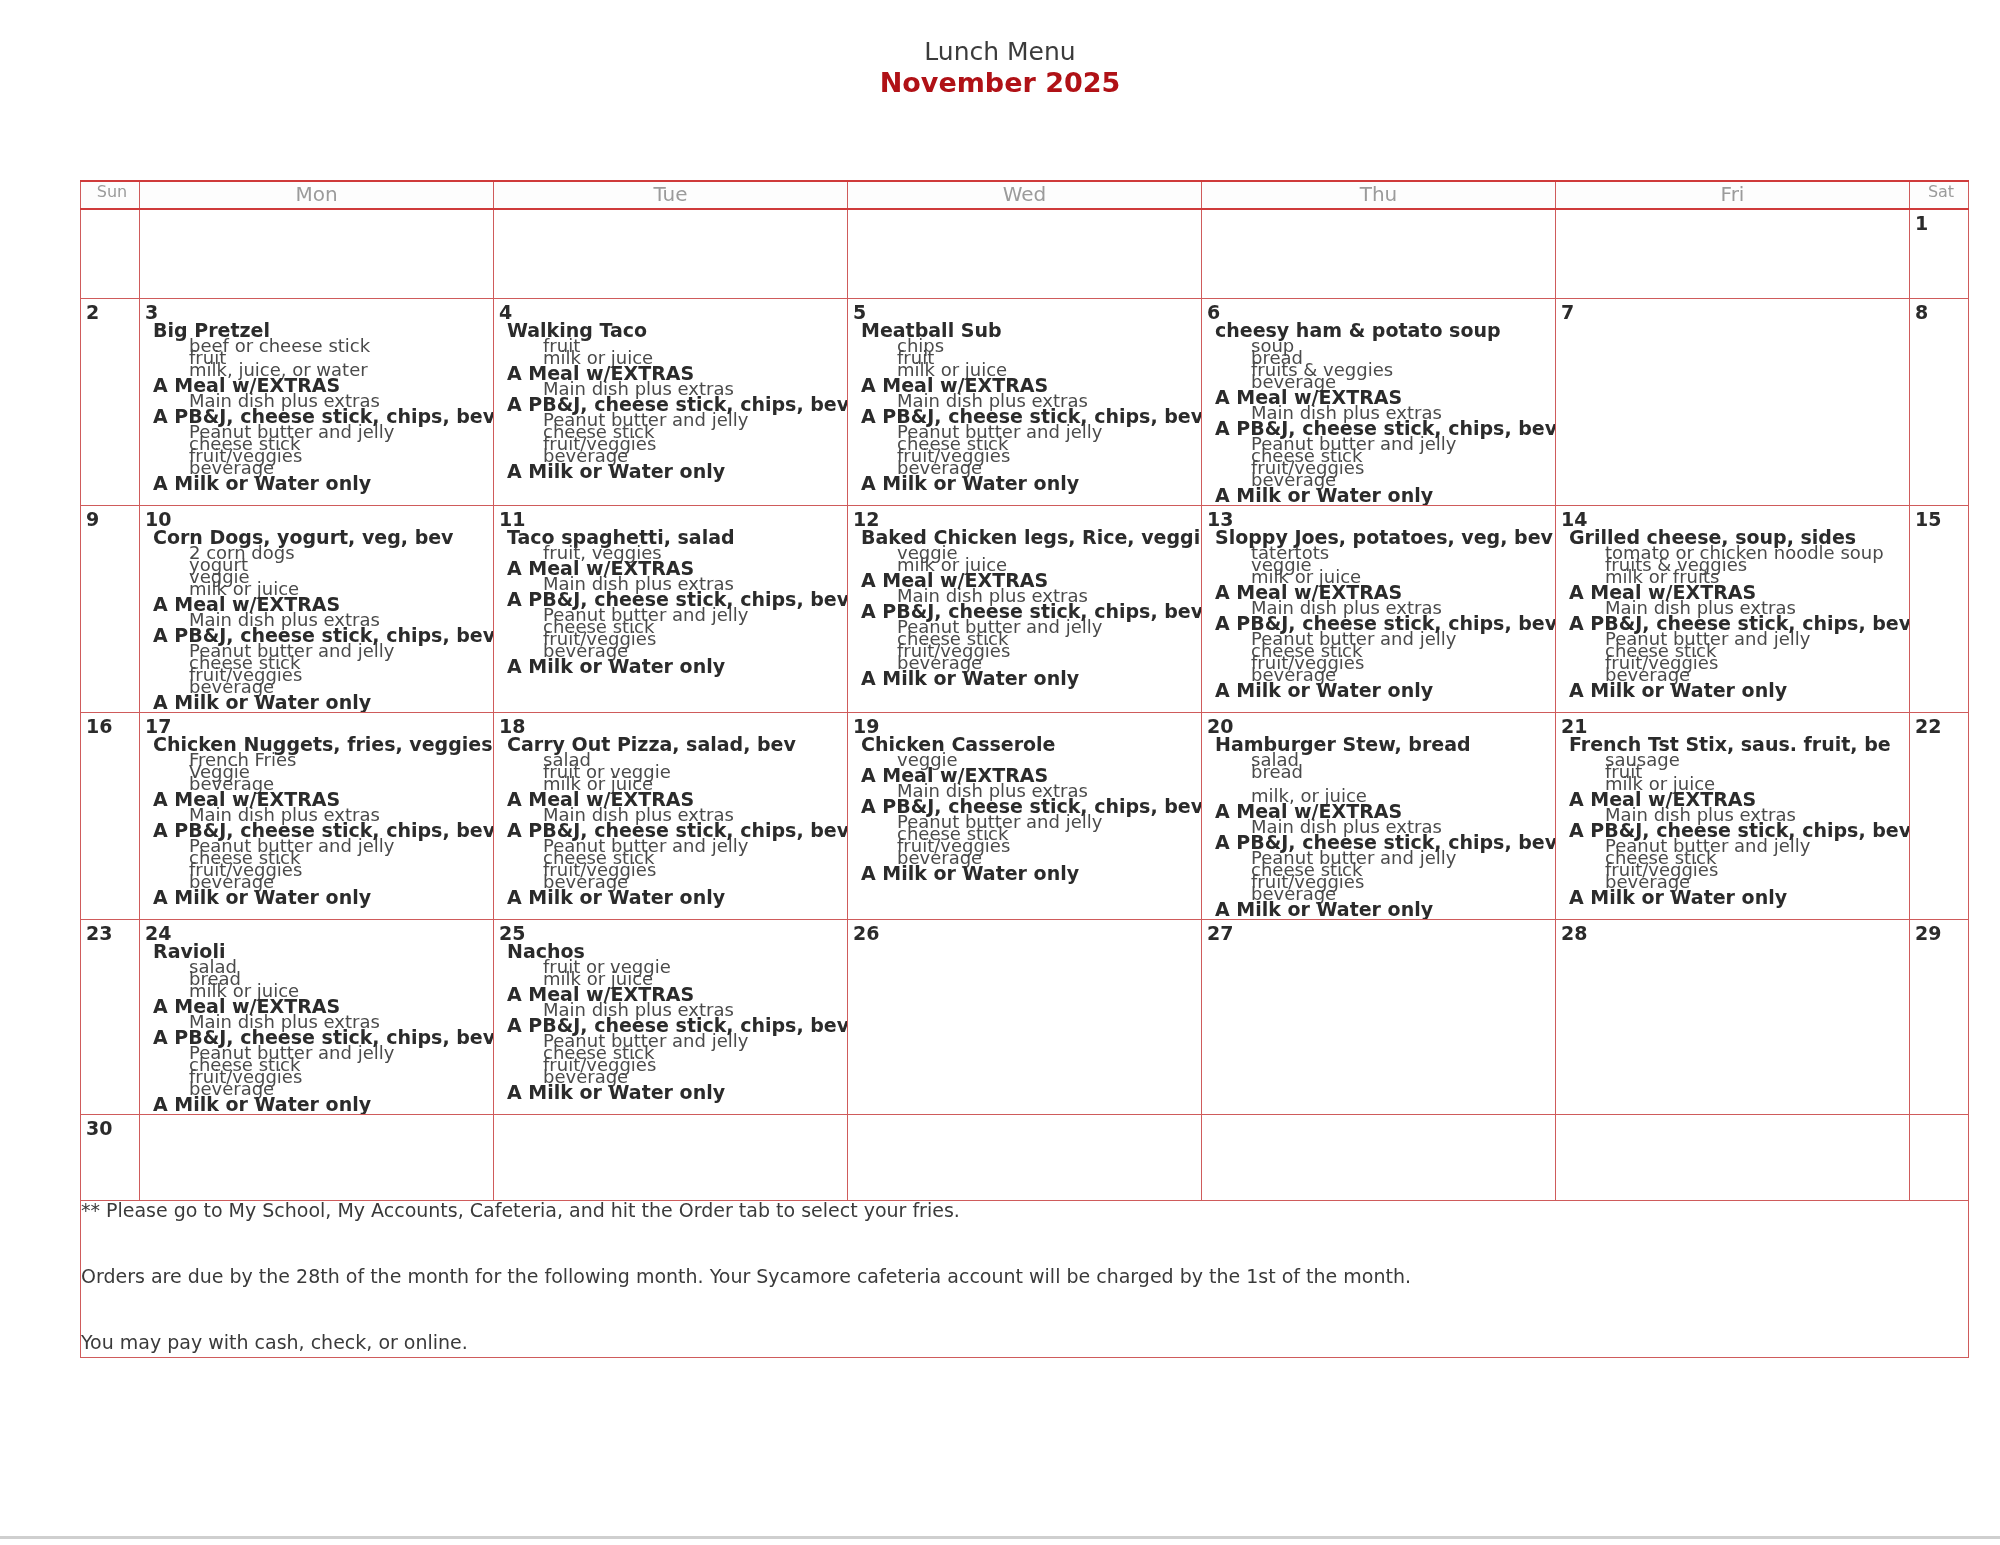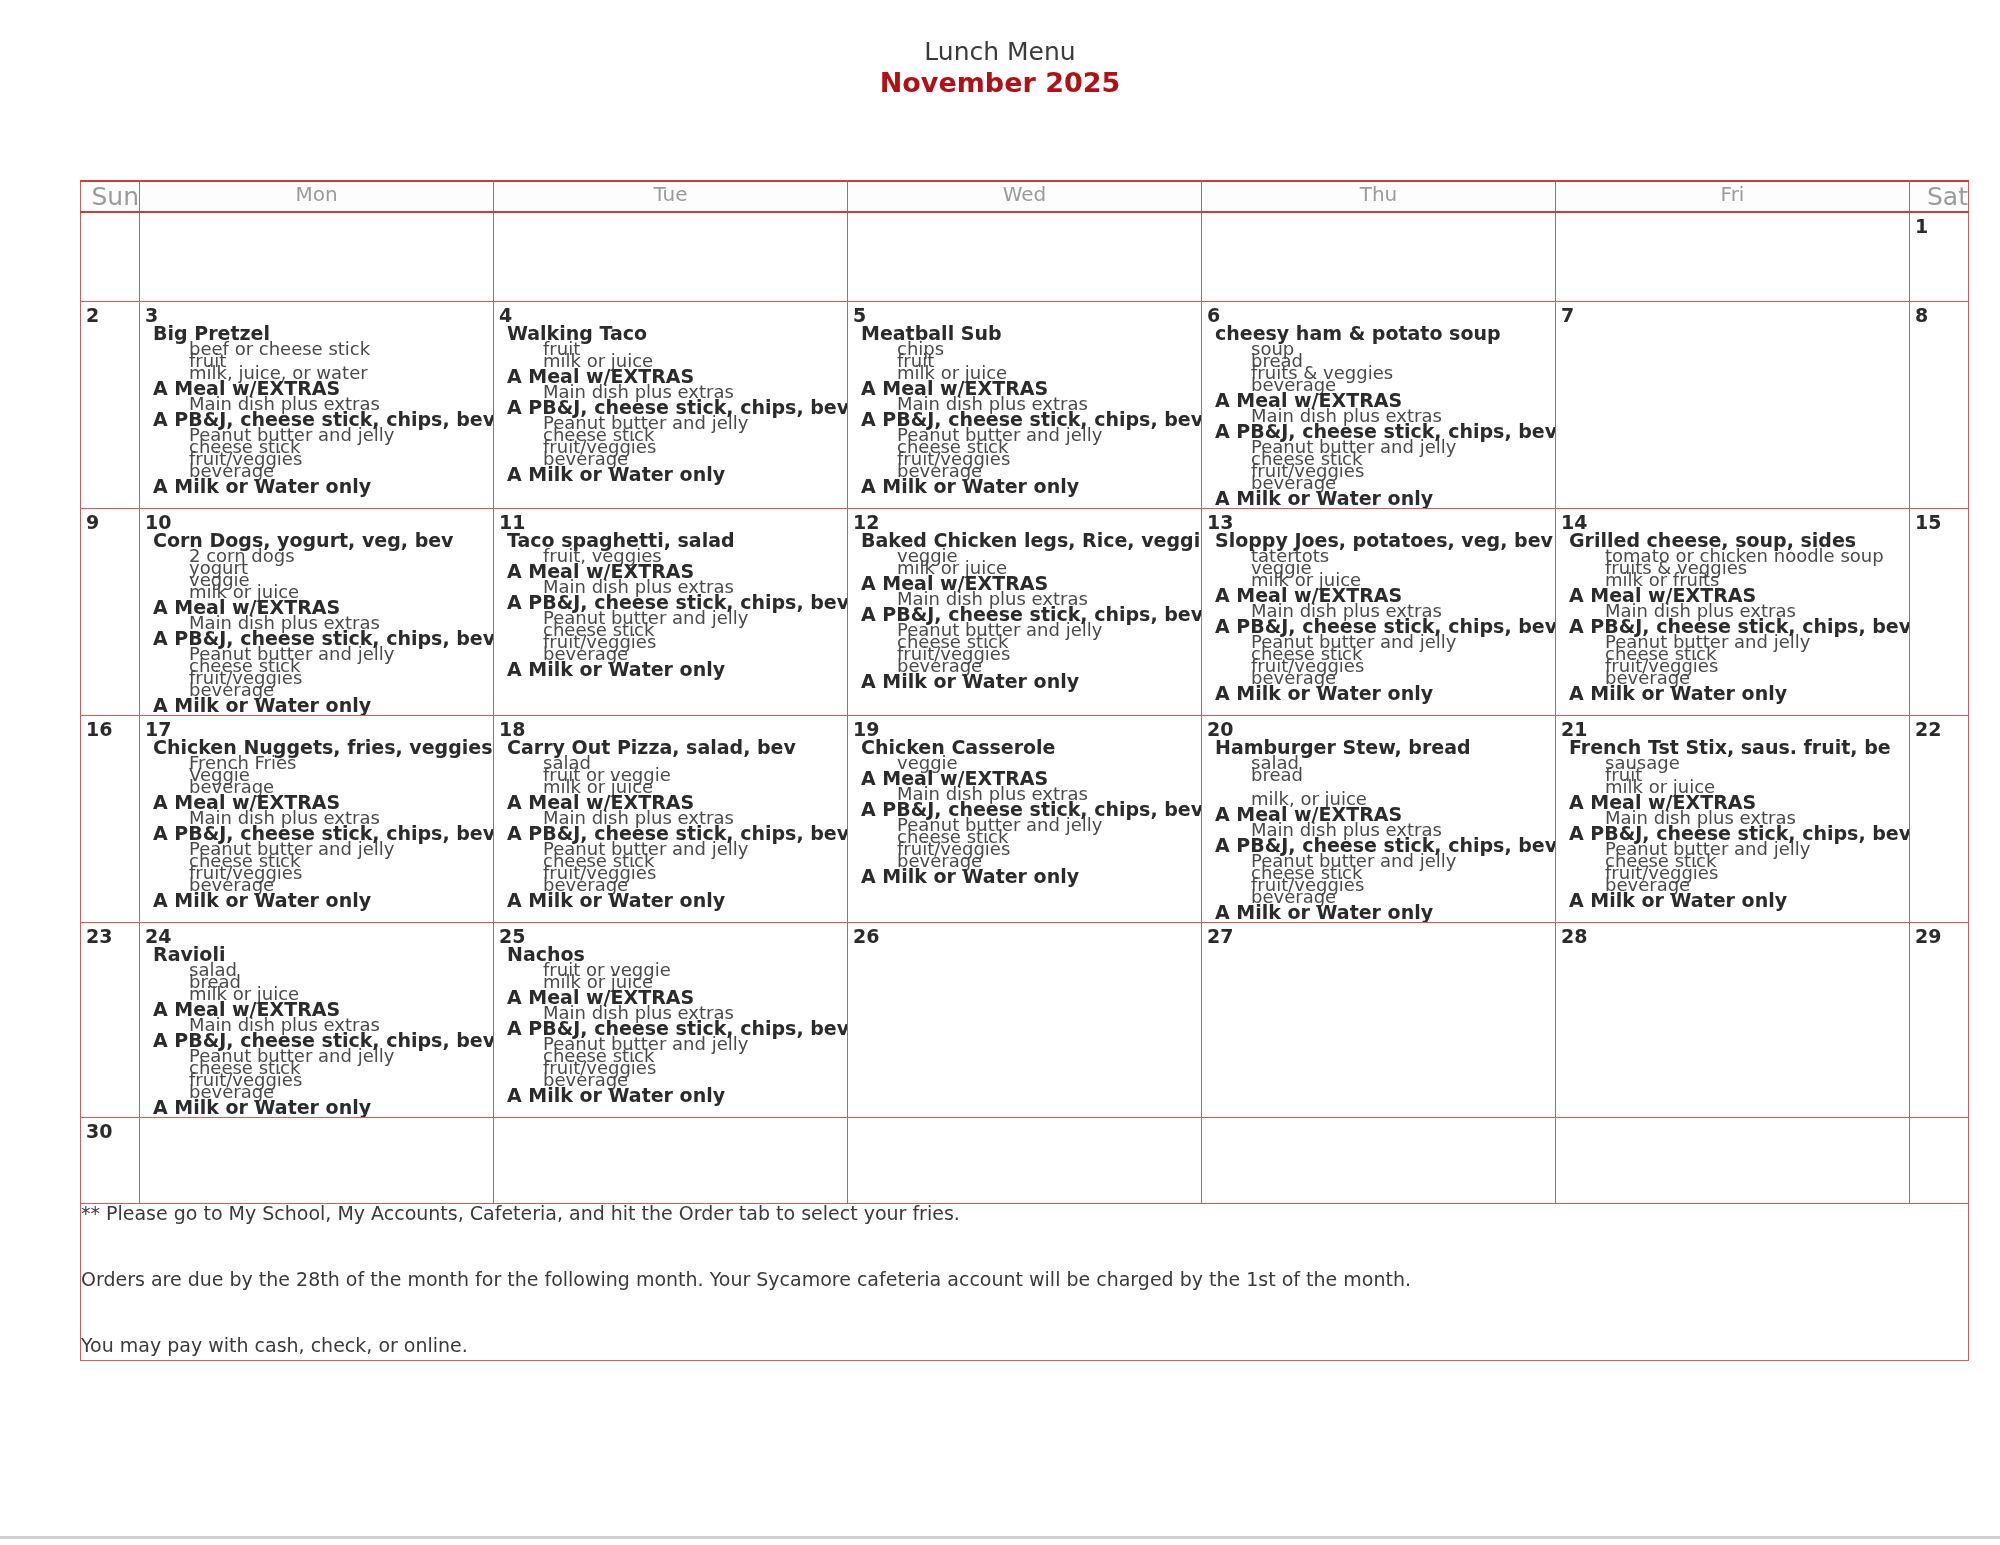--- a/index.html
+++ b/index.html
@@ -48,21 +48,21 @@
     height:26px;
     background:#fdfdfd;
     border-top:2px solid #cf3b3b;
     border-bottom:2px solid #cf3b3b;
     font-weight:normal;
     color:#9b9b9b;
     font-size:20px;
     text-align:center;
     letter-spacing:0px;
   }
-  .cal thead th.dow-edge{text-align:right;padding-left:4px;font-size:25px;}
+  .cal thead th.dow-edge{text-align:center;padding-left:4px;font-size:16px;}
 
   .rowblank td{height:88px;}
 
   .daynum{
     font-size:19px;font-weight:bold;color:#2b2b2b;
     line-height:1;
     padding:4px 0 0 5px;
     display:block;
   }
   .daynum.edge{padding-left:5px;}

